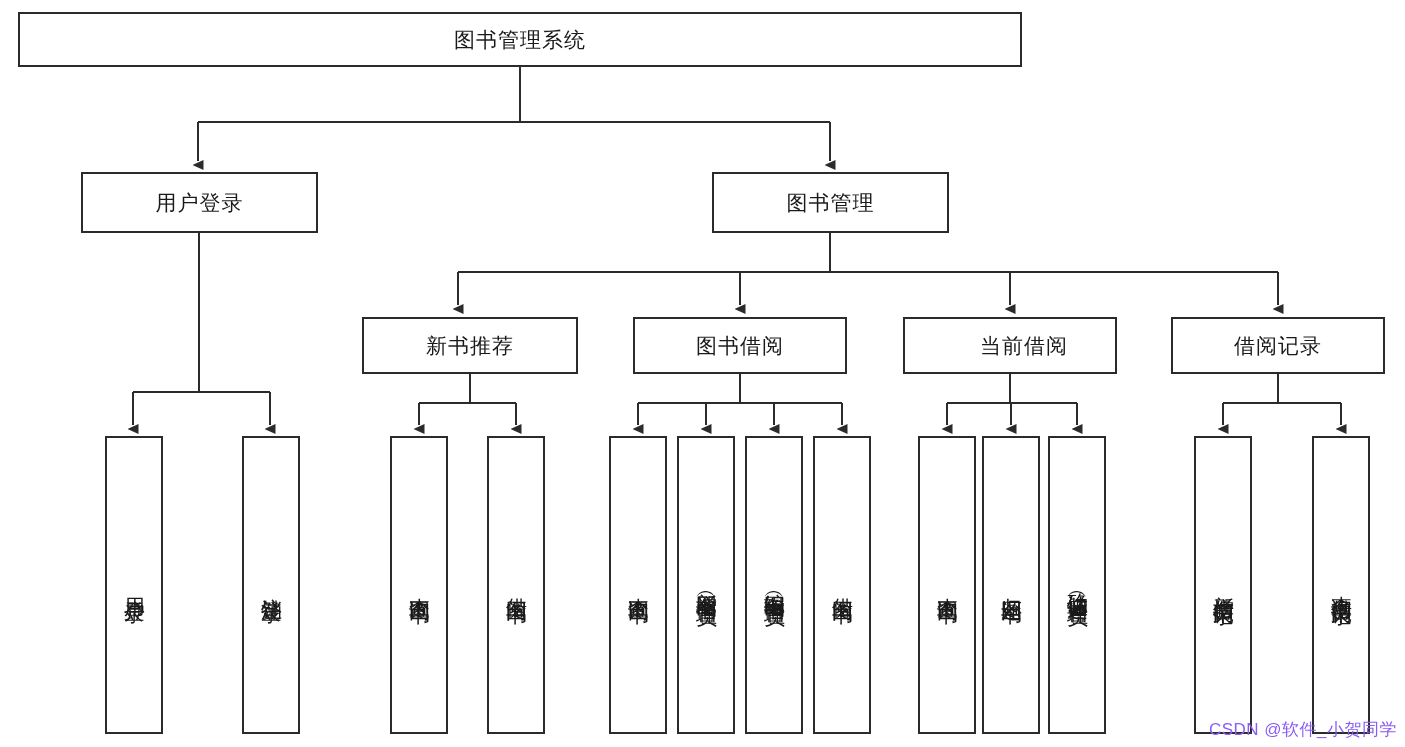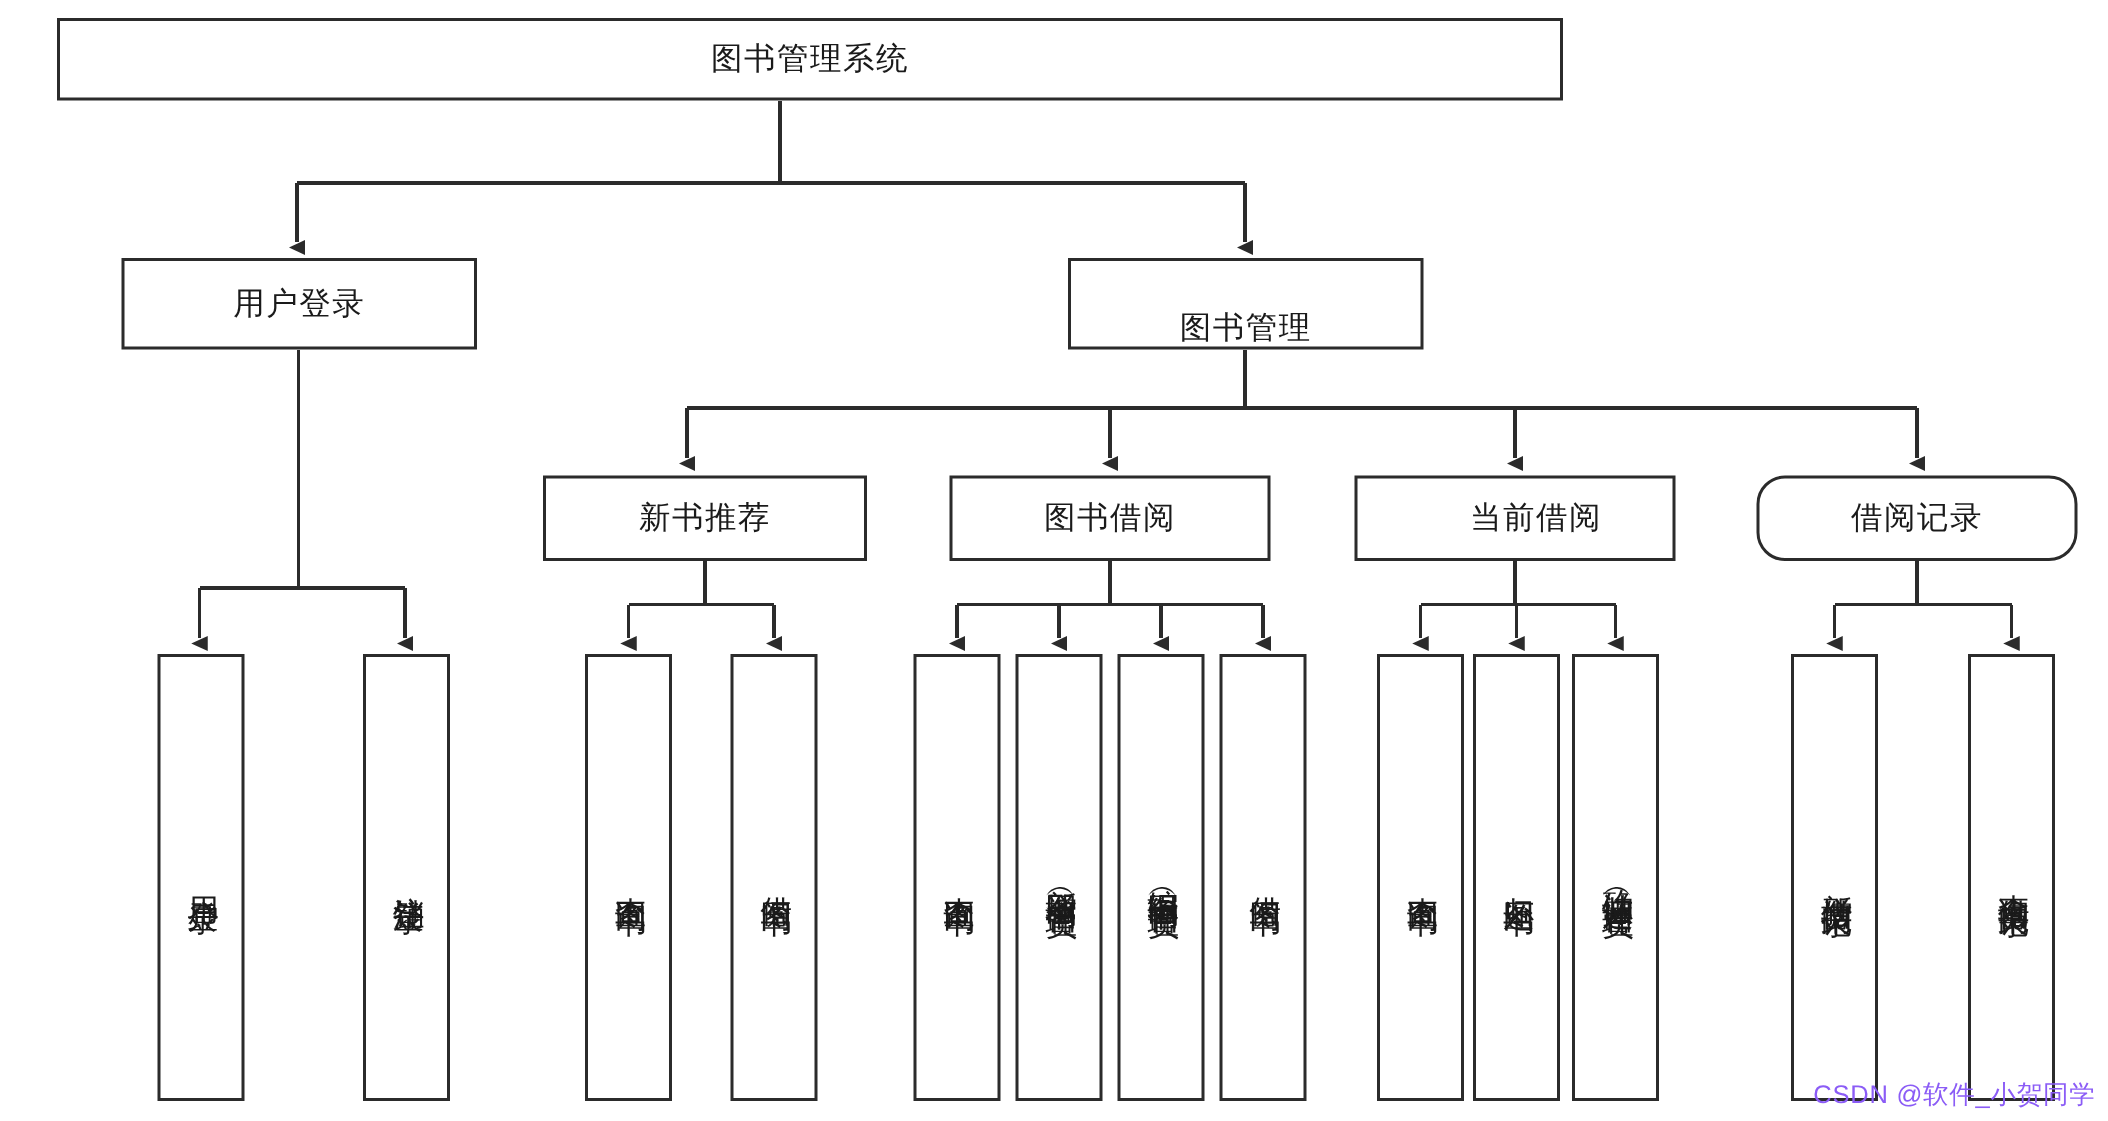--- a/index.html
+++ b/index.html
@@ -52,21 +52,20 @@
   }
   .node.vert .vlabel {
     writing-mode: vertical-rl;
     text-orientation: upright;
     display: block;
     max-height: 100%;
     white-space: normal;
   }
   .root {
     font-size: 22px;
-    margin-left: 20px;
   }
   .watermark {
     position: absolute;
     right: 8px;
     bottom: 6px;
     font-size: 17px;
     color: #8b5cf6;
     letter-spacing: 0.5px;
     white-space: nowrap;
     font-family: "Liberation Sans", "DejaVu Sans", sans-serif;
@@ -127,34 +126,34 @@
     </g>
   </svg>
 
   <div class="node horiz root" style="left:18px; top:12px; width:1004px; height:55px;">
     <span>图书管理系统</span>
   </div>
 
   <div class="node horiz" style="left:81px; top:172px; width:237px; height:61px;">
     <span>用户登录</span>
   </div>
-  <div class="node horiz" style="left:712px; top:172px; width:237px; height:61px;align-items:flex-end;">
+  <div class="node horiz" style="left:712px; top:172px; width:237px; height:61px;">
     <span>图书管理</span>
   </div>
 
   <div class="node horiz" style="left:633px; top:317px; width:214px; height:57px;">
     <span>图书借阅</span>
   </div>
   <div class="node horiz" style="left:362px; top:317px; width:216px; height:57px;">
     <span>新书推荐</span>
   </div>
   <div class="node horiz" style="left:903px; top:317px; width:214px; height:57px;padding-left:28px;">
     <span>当前借阅</span>
   </div>
-  <div class="node horiz" style="left:1171px; top:317px; width:214px; height:57px;border-radius:19px;">
+  <div class="node horiz" style="left:1171px; top:317px; width:214px; height:57px;">
     <span>借阅记录</span>
   </div>
 
   <div class="node vert" style="left:105px; top:436px; width:58px; height:298px;">
     <span class="vlabel">用户登录</span>
   </div>
   <div class="node vert" style="left:242px; top:436px; width:58px; height:298px;">
     <span class="vlabel">注销登录</span>
   </div>
 

